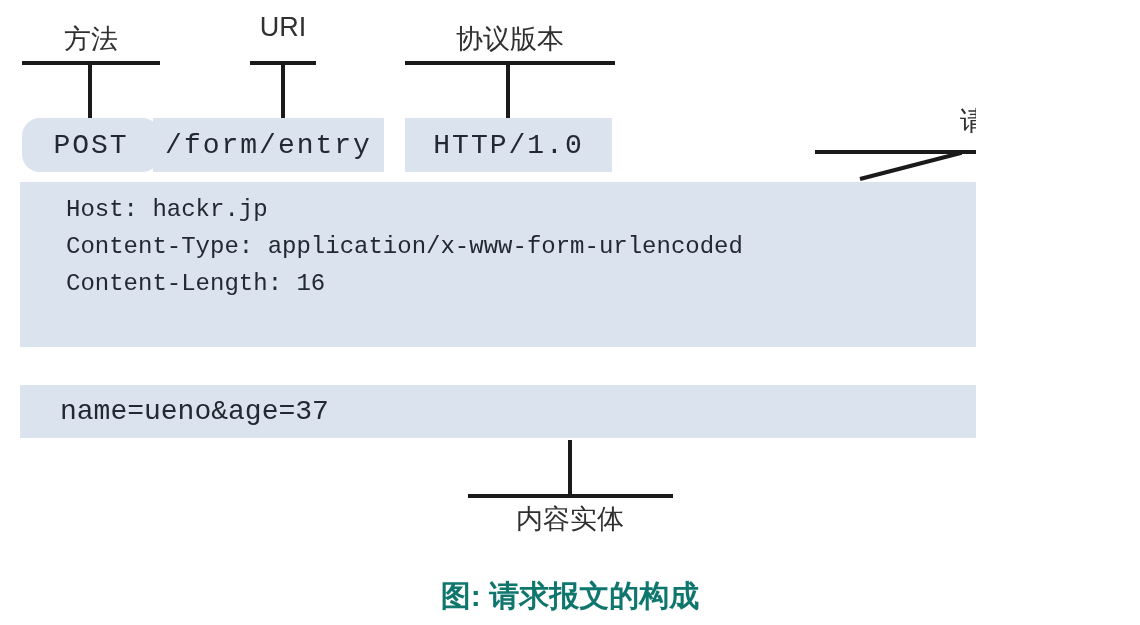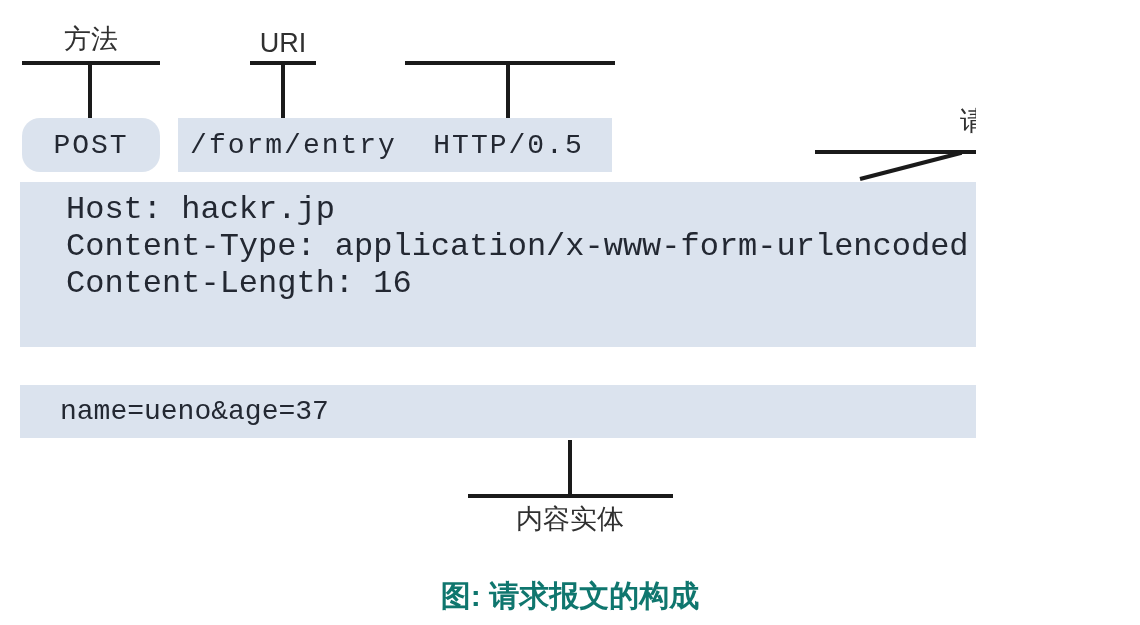--- a/index.html
+++ b/index.html
@@ -51,21 +51,21 @@
   }
   .reqbox {
     display: flex;
     align-items: center;
     justify-content: center;
     font-size: 28px;
     letter-spacing: 2px;
   }
   .headerbox {
     padding: 9px 0 0 46px;
-    font-size: 32px;
+    font-size: 24px;
   }
   .codeline {
     line-height: 37px;
     white-space: pre;
   }
   .bodybox {
     display: flex;
     align-items: center;
     padding-left: 40px;
     font-size: 28px;
@@ -81,35 +81,36 @@
 </style>
 </head>
 <body>
 
 <div class="stage">
 
   <div class="cjk-label" style="left:22px; top:24px; width:138px;">方法</div>
   <div class="hline" style="left:22px; top:61px; width:138px;"></div>
   <div class="vline" style="left:88px; top:61px; height:59px;"></div>
 
-  <div class="cjk-label" style="left:250px; top:28px; width:66px;">URI</div>
+  <div class="cjk-label" style="left:250px; top:12px; width:66px;">URI</div>
   <div class="hline" style="left:250px; top:61px; width:66px;"></div>
   <div class="vline" style="left:281px; top:61px; height:59px;"></div>
 
+  <div class="cjk-label" style="left:405px; top:24px; width:210px;">协议版本</div>
   <div class="hline" style="left:405px; top:61px; width:210px;"></div>
   <div class="vline" style="left:506px; top:61px; height:59px;"></div>
 
   <div class="box reqbox mono" style="left:22px; top:118px; width:138px; height:54px;border-radius:18px;">
     <span>POST</span>
   </div>
-  <div class="box reqbox mono" style="left:178px; top:118px; width:231px; height:54px;">
+  <div class="box reqbox mono" style="left:153px; top:118px; width:231px; height:54px;">
     <span>/form/entry</span>
   </div>
   <div class="box reqbox mono" style="left:405px; top:118px; width:207px; height:54px;">
-    <span>HTTP/0.5</span>
+    <span>HTTP/1.0</span>
   </div>
 
   <div class="cjk-label" style="left:815px; top:106px; width:307px;text-align:right;">请求首部字段</div>
   <div class="hline" style="left:815px; top:150px; width:307px;"></div>
   <div class="diag" style="left:860px; top:177px; width:105px;"></div>
 
   <div class="box headerbox mono" style="left:20px; top:182px; width:1100px; height:165px;">
     <div class="codeline">Host: hackr.jp</div>
     <div class="codeline">Content-Type: application/x-www-form-urlencoded</div>
     <div class="codeline">Content-Length: 16</div>

